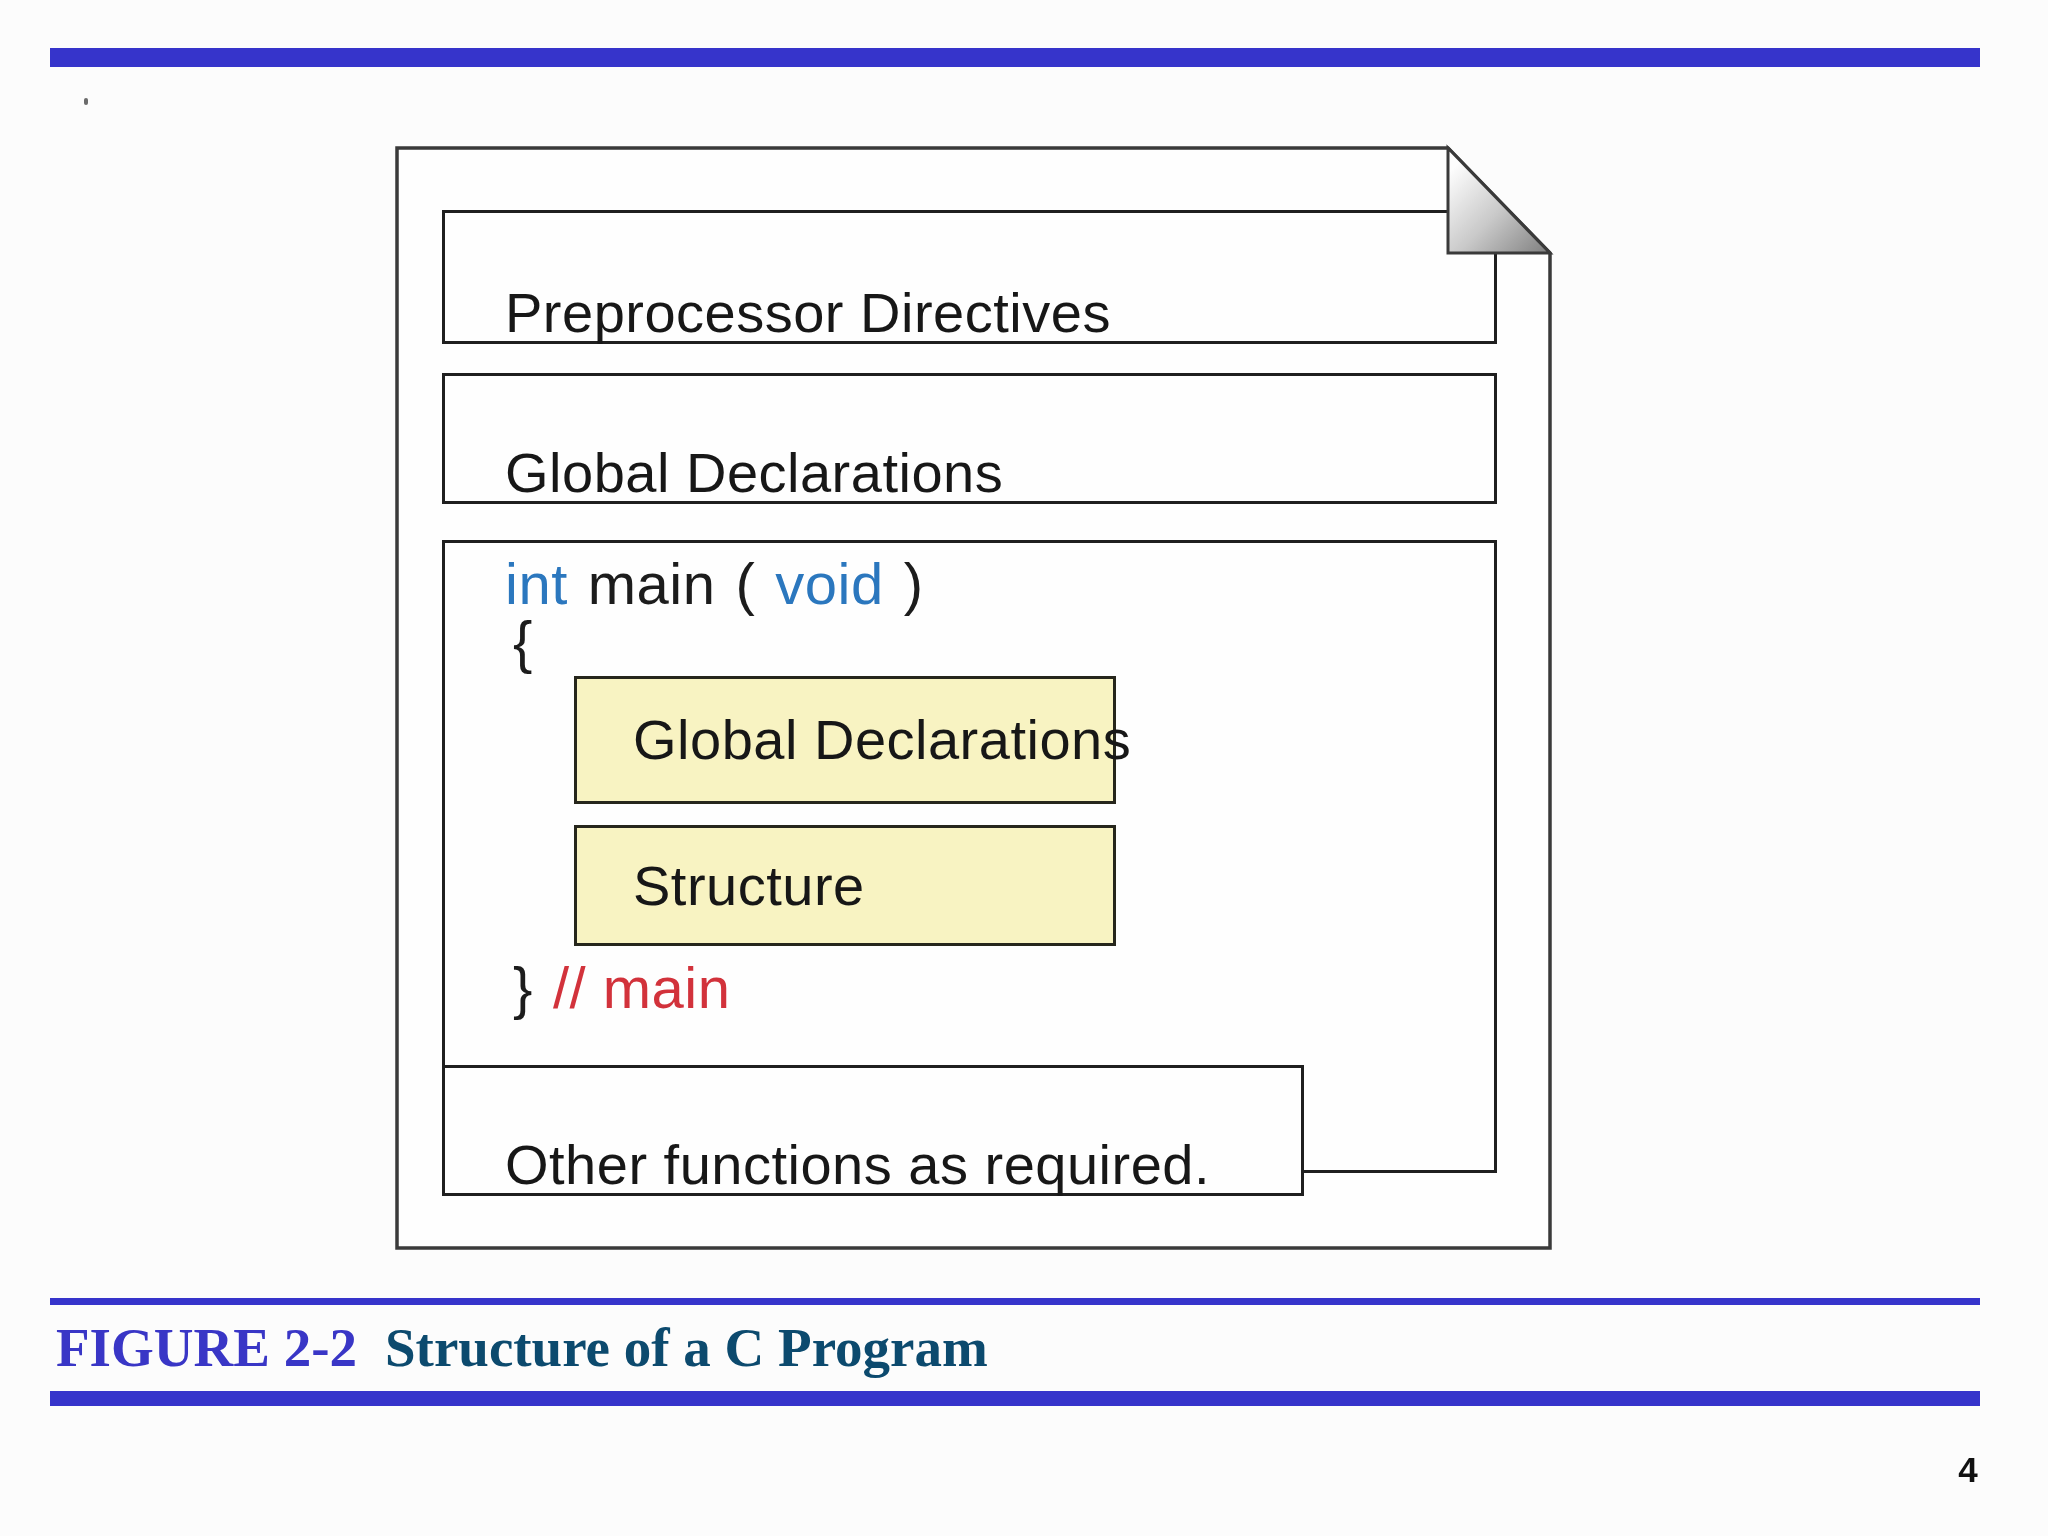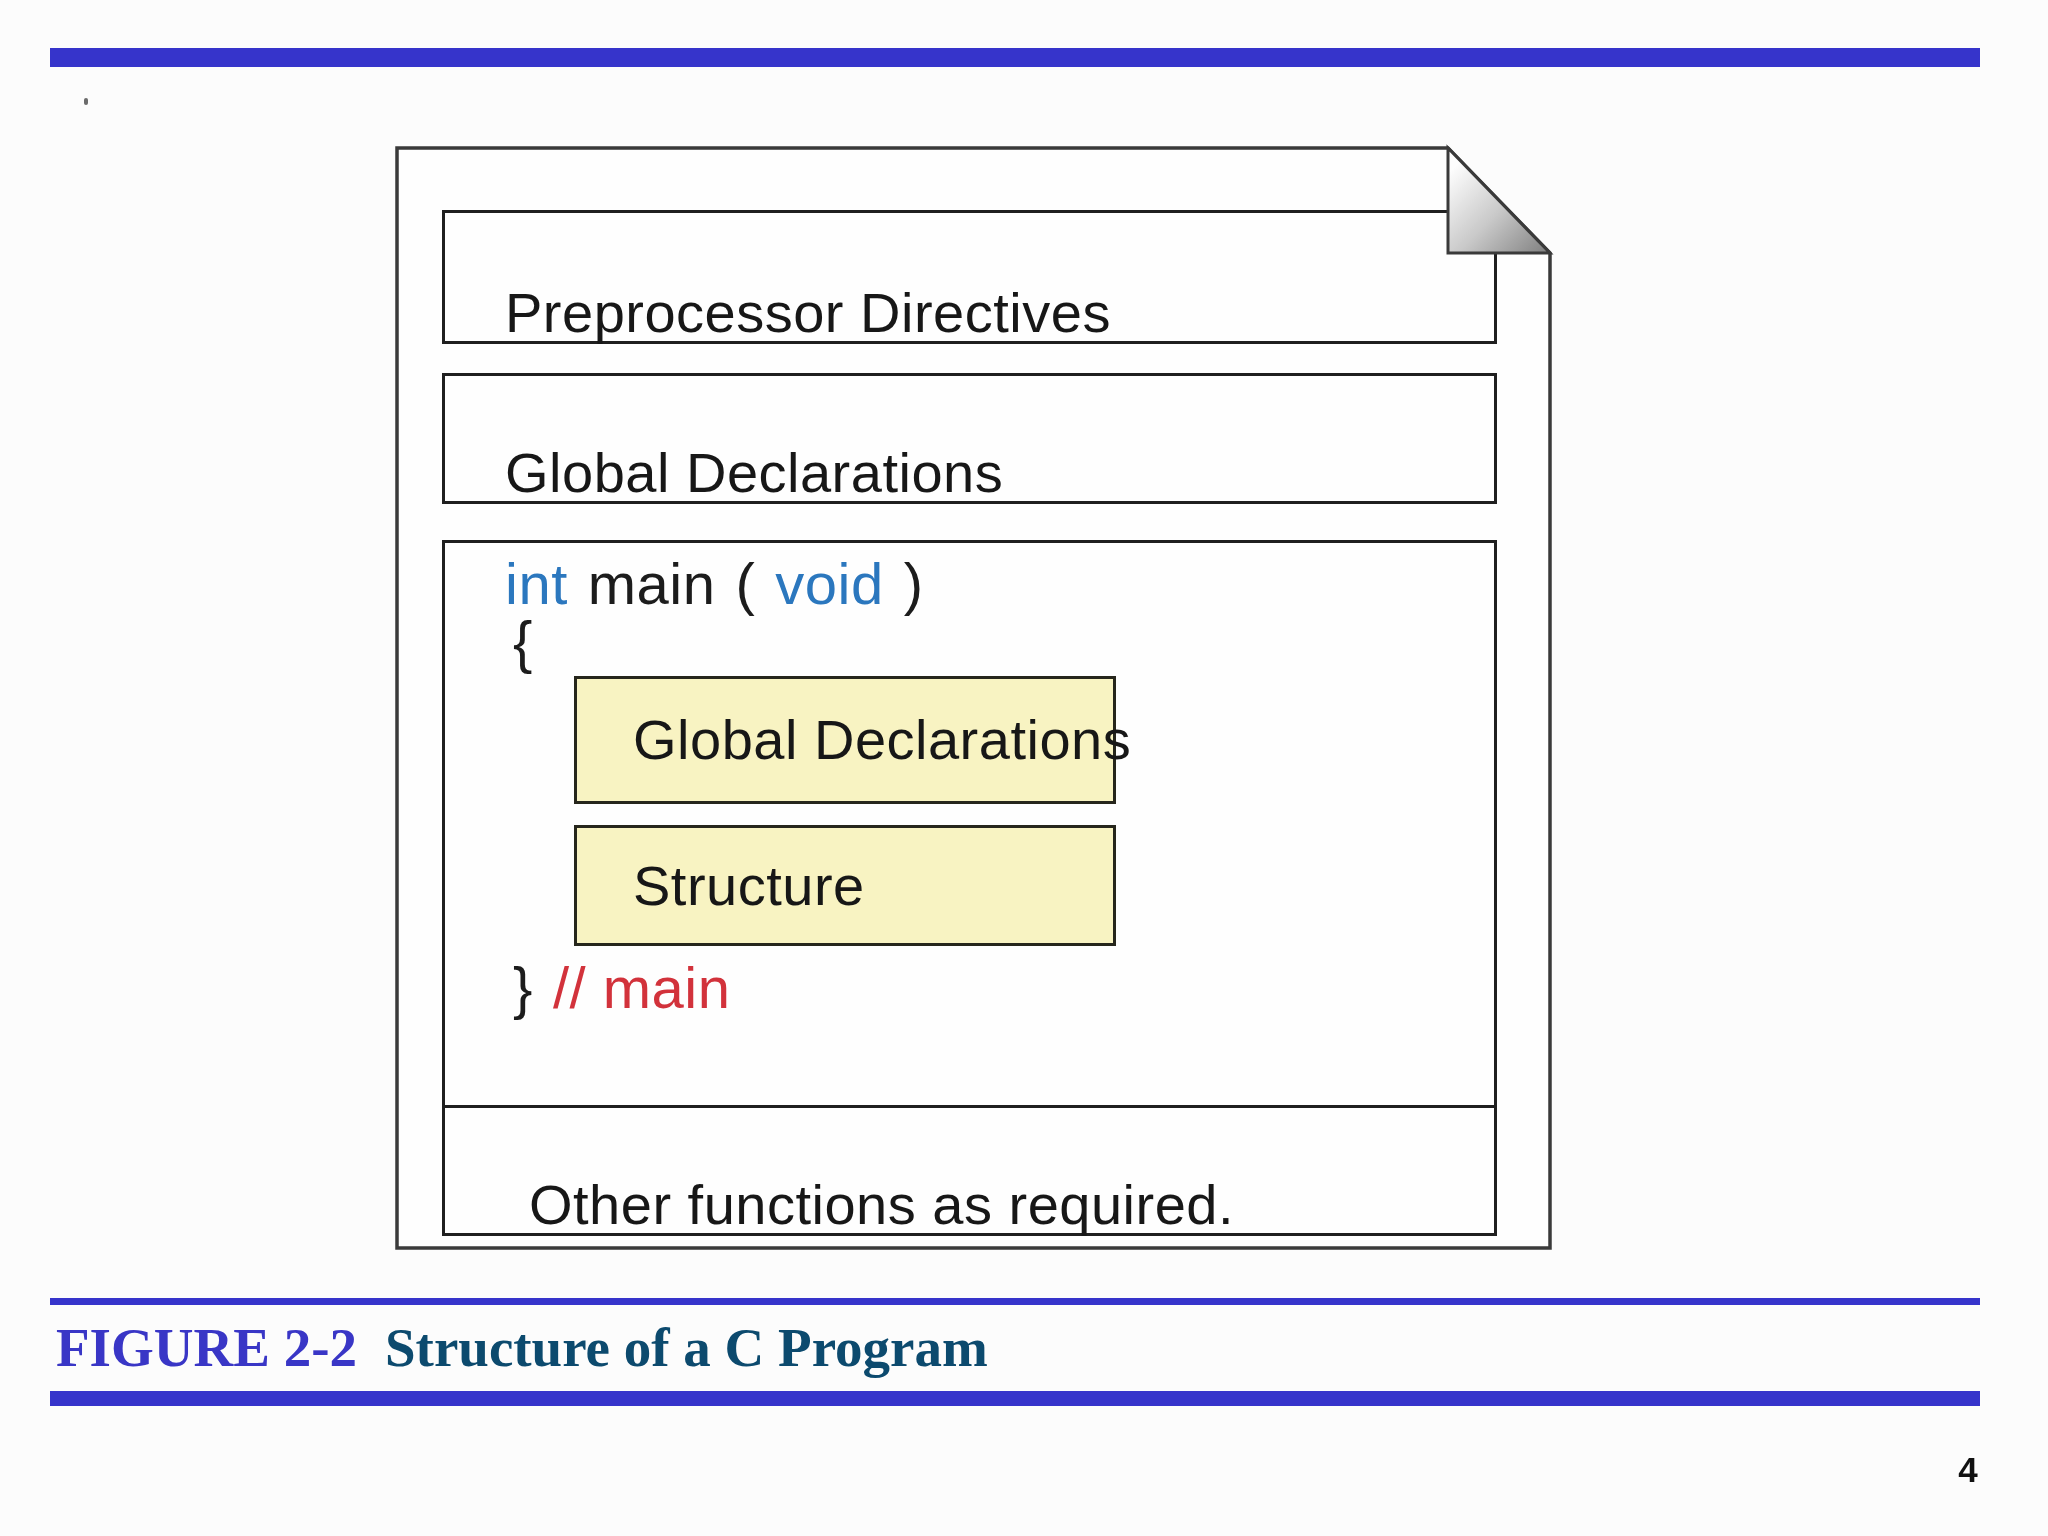--- a/index.html
+++ b/index.html
@@ -96,21 +96,21 @@
     <div class="ybox" style="left:129px;top:282px;width:542px;height:121px;">
       <span class="box-label">Structure</span>
     </div>
 
     <div class="code-line" style="left:68px;top:412px;">
       <span class="dark">}</span>
       <span class="comment">// main</span>
     </div>
   </div>
 
-  <div class="box" style="left:442px;top:1105px;width:1055px;height:131px;padding-left:24px;">
+  <div class="box" style="left:442px;top:1065px;width:862px;height:131px;">
     <span class="box-label">Other functions as required.</span>
   </div>
 
   <svg class="fold-svg" width="116" height="116" viewBox="0 0 116 116">
     <defs>
       <linearGradient id="foldGrad" x1="0" y1="0" x2="1" y2="1">
         <stop offset="0.12" stop-color="#fdfdfd"></stop>
         <stop offset="0.55" stop-color="#c9c9c9"></stop>
         <stop offset="1" stop-color="#7e7e7e"></stop>
       </linearGradient>

